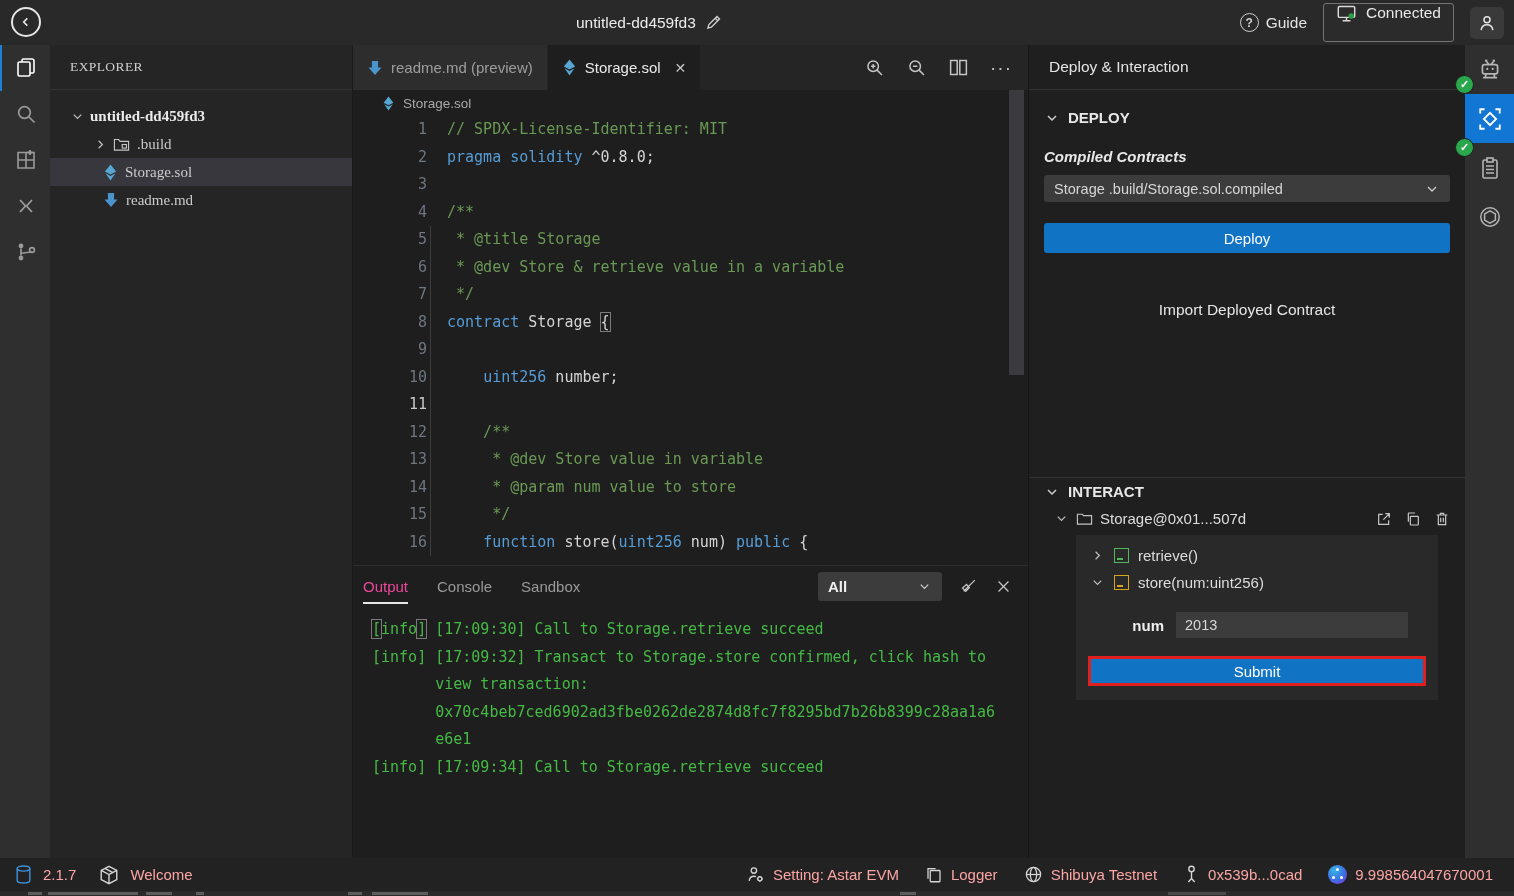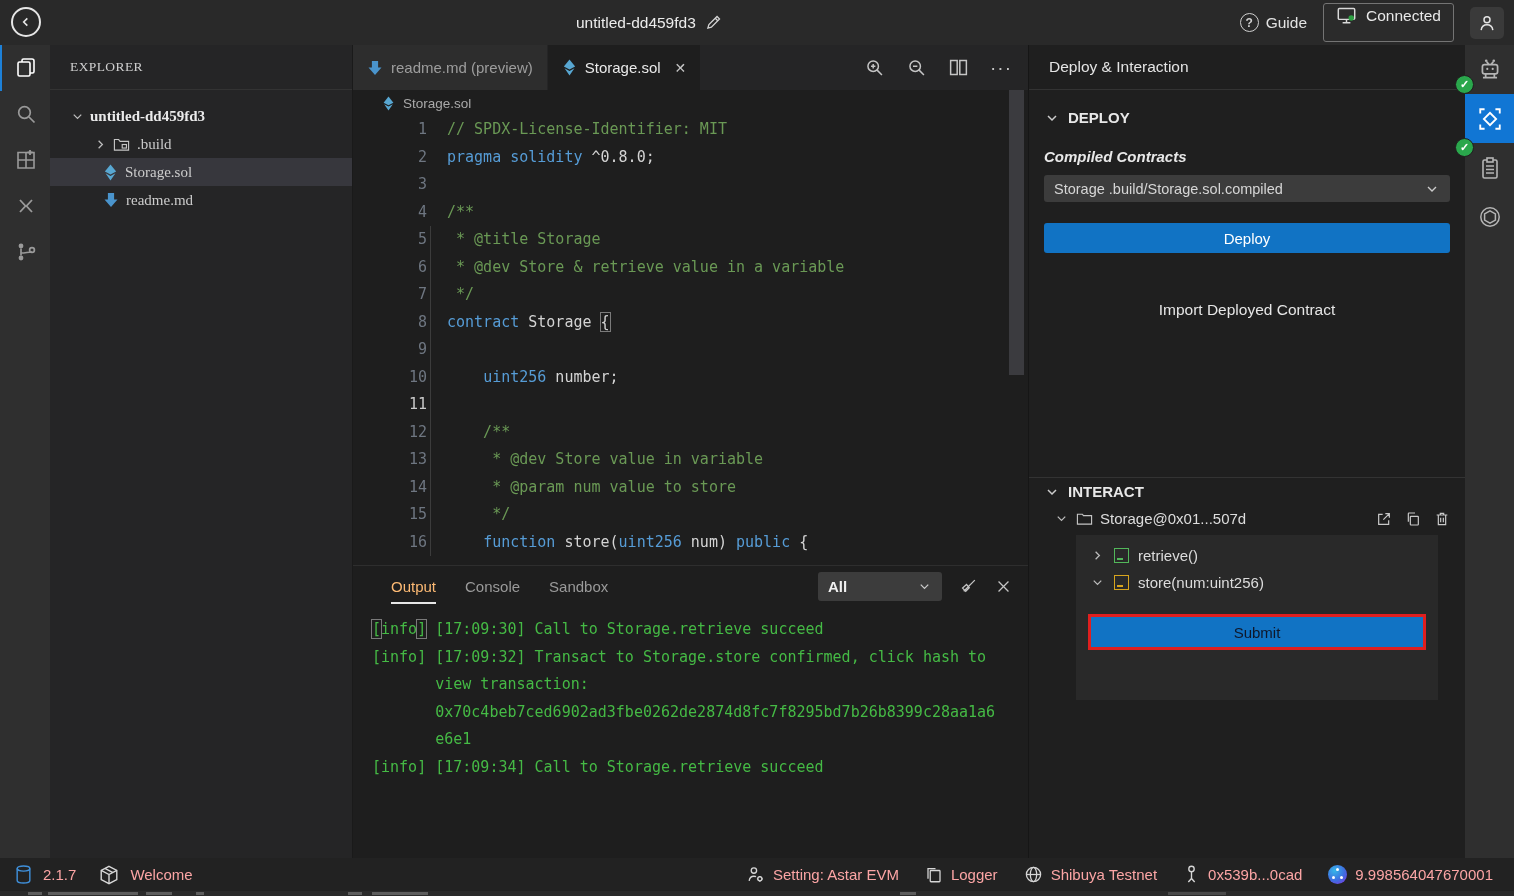--- a/index.html
+++ b/index.html
@@ -10,21 +10,21 @@
     color:#cccccc; font-size:15px;
   }
   .ic svg{display:block}
   
   .topbar{position:absolute;left:0;top:0;width:1514px;height:45px;background:#292929;}
   .back-btn{position:absolute;left:11px;top:7px;width:30px;height:30px;border:2px solid #e6e6e6;border-radius:50%;display:flex;align-items:center;justify-content:center;cursor:pointer;}
   .title-wrap{position:absolute;left:576px;top:0;height:45px;display:flex;align-items:center;gap:9px;color:#ececec;font-size:15.5px;}
   .topbar-right{position:absolute;right:10px;top:0;height:45px;display:flex;align-items:center;gap:16px;}
   .guide{display:flex;align-items:center;gap:7px;color:#e2e2e2;font-size:15.5px;cursor:pointer;}
   .q-circle{width:19px;height:19px;border:1.6px solid #cfcfcf;border-radius:50%;font-size:12px;display:flex;align-items:center;justify-content:center;color:#cfcfcf;font-weight:bold;}
-  .connected-btn{display:flex;align-items:flex-end;gap:9px;border:1px solid #747474;border-radius:3px;height:39px;padding:16px 12px;color:#e8e8e8;font-size:15.5px;cursor:pointer;position:relative;background:#2b2b2b;}
+  .connected-btn{display:flex;align-items:flex-start;gap:9px;border:1px solid #747474;border-radius:3px;height:39px;padding:0 12px;color:#e8e8e8;font-size:15.5px;cursor:pointer;position:relative;background:#2b2b2b;}
   .avatar-box{width:34px;height:32px;background:#3a3a3a;border-radius:5px;display:flex;align-items:center;justify-content:center;cursor:pointer;}
   
   .actbar{position:absolute;left:0;top:45px;width:50px;height:813px;background:#2f2f2f;display:flex;flex-direction:column;align-items:stretch;}
   .act-item{height:46px;display:flex;align-items:center;justify-content:center;color:#9a9a9a;cursor:pointer;border-left:2px solid transparent;}
   .act-item.active{color:#ffffff;border-left:2px solid #1d80d7;}
   
   .sidebar{position:absolute;left:50px;top:45px;width:303px;height:813px;background:#252526;border-right:1px solid #1a1a1a;font-family:Liberation Serif, serif;}
   .sb-header{height:45px;display:flex;align-items:center;padding-left:20px;font-size:13.5px;color:#cfcfcf;letter-spacing:.4px;border-bottom:1px solid #333;}
   .tree{padding-top:12px;}
   .trow{height:28px;display:flex;align-items:center;color:#cccccc;font-size:15px;cursor:pointer;white-space:nowrap;}
@@ -49,21 +49,21 @@
   .ln.active{color:#c9c9c9;}
   .lc{margin-left:20px;white-space:pre;color:#d4d4d4;}
   .s-kw{color:#569cd6;} .s-cm{color:#6a9955;} .s-tx{color:#d4d4d4;}
   .s-br{color:#d4d4d4;border:1px solid #7a7a7a;margin:0 -1px;}
   .indent-guide{position:absolute;left:77px;top:110px;width:1px;height:330px;background:#3c3c3c;}
   .vscroll{position:absolute;left:656px;top:45px;width:15px;height:285px;background:#3b3b3f;cursor:pointer;}
   
   .outpanel{position:absolute;left:0;top:520px;width:675px;height:293px;background:#1e1e1e;border-top:1px solid #2e2e2e;}
   .otabs{height:41px;display:flex;align-items:center;padding-left:10px;gap:29px;}
   .otab{font-size:15px;color:#9a9a9a;cursor:pointer;position:relative;height:41px;display:flex;align-items:center;}
-  .otab.active{color:#fdba74;margin-left:28px;}
+  .otab.active{color:#ec4899;}
   .otab.active::after{content:"";position:absolute;left:0;bottom:3px;height:2px;width:100%;background:#e7e7e7;}
   .ocontrols{margin-left:auto;display:flex;align-items:center;gap:17px;padding-right:16px;}
   .filter-select{width:124px;height:29px;background:#3c3c3c;border-radius:3px;display:flex;align-items:center;padding:0 10px;color:#f0f0f0;font-size:15px;font-weight:bold;cursor:pointer;}
   .filter-select .chev{margin-left:auto;color:#cccccc;}
   .logs{padding:9px 0 0 19px;font-family:"DejaVu Sans Mono",monospace;font-size:15px;}
   .log-line{height:27.5px;line-height:27.5px;white-space:pre;color:#45ba45;}
   .log-line .s-br{color:#45ba45;border:1px solid #7a7a7a;margin:0 -1px;}
   
   .rpanel{position:absolute;left:1028px;top:45px;width:437px;height:813px;background:#1f1f1f;border-left:1px solid #161616;}
   .rp-header{height:45px;display:flex;align-items:center;padding-left:20px;color:#e4e4e4;font-size:15.5px;border-bottom:1px solid #333;}
@@ -83,21 +83,21 @@
   .m-row{display:flex;align-items:center;gap:9px;color:#dcdcdc;font-size:15px;cursor:pointer;height:27px;padding-left:14px;}
   .m-row:first-child{margin-top:7px;}
   .msq{width:15px;height:15px;border:1.5px solid;position:relative;}
   .msq::after{content:"";position:absolute;left:2px;bottom:2px;width:6px;height:2.5px;background:currentColor;}
   .msq.green{border-color:#52b75a;color:#52b75a;}
   .msq.orange{border-color:#d7a41e;color:#d7a41e;}
   .param-row{margin-top:16px;display:flex;align-items:center;}
   .param-label{width:100px;text-align:right;padding-right:12px;font-weight:bold;color:#eeeeee;font-size:15px;}
   .param-input{width:232px;height:26px;background:#3c3c3c;border:none;color:#d8d8d8;font-size:14.5px;padding:0 9px;font-family:"Liberation Sans",sans-serif;outline:none;}
   .submit-wrap{margin:18px 12px 0 12px;border:3px solid #e01f1f;}
-  .submit-btn{height:30px;background:#1173c4;display:flex;align-items:center;justify-content:center;color:#0f172a;font-size:15px;cursor:pointer;}
+  .submit-btn{height:24px;background:#1173c4;display:flex;align-items:center;justify-content:center;color:#ffffff;font-size:15px;cursor:pointer;}
   
   .actbar-r{position:absolute;left:1465px;top:45px;width:49px;height:813px;background:#2f2f2f;}
   .ritem{height:49px;display:flex;align-items:center;justify-content:center;color:#b5b5b5;cursor:pointer;}
   .ritem.active{background:#1176d4;color:#ffffff;}
   .badge{position:absolute;width:19px;height:19px;border-radius:50%;background:#2aa74c;color:#fff;font-size:11px;font-weight:bold;display:flex;align-items:center;justify-content:center;border:1px solid #1f1f1f;}
   
   .statusbar{position:absolute;left:0;top:858px;width:1514px;height:33px;background:#222222;display:flex;align-items:center;color:#fca5a5;font-size:15px;}
   .sb-left{display:flex;align-items:center;gap:10px;padding-left:14px;}
   .sb-right{margin-left:auto;display:flex;align-items:center;gap:26px;padding-right:21px;}
   .sb-item{display:flex;align-items:center;gap:8px;cursor:pointer;white-space:nowrap;}
@@ -482,20 +482,24 @@
       </div>
       <div class="m-row">
         <span class="ic">
             <svg width="15" height="15" viewBox="0 0 24 24" fill="none" stroke="#bdbdbd" stroke-width="2">
               <path d="m6 9 6 6 6-6"></path>
             </svg>
           </span>
         <span class="msq orange"></span>
         <span>store(num:uint256)</span>
       </div>
+      <div class="param-row">
+        <span class="param-label">num</span>
+        <input class="param-input" type="text" value="2013" style="">
+      </div>
       <div class="submit-wrap">
         <div class="submit-btn">Submit</div>
       </div>
     </div>
   </div>
 
   <div class="actbar-r">
     <div class="ritem">
       <span class="ic">
         <svg width="26" height="26" viewBox="0 0 24 24" fill="none" stroke="currentColor" stroke-width="1.6">

